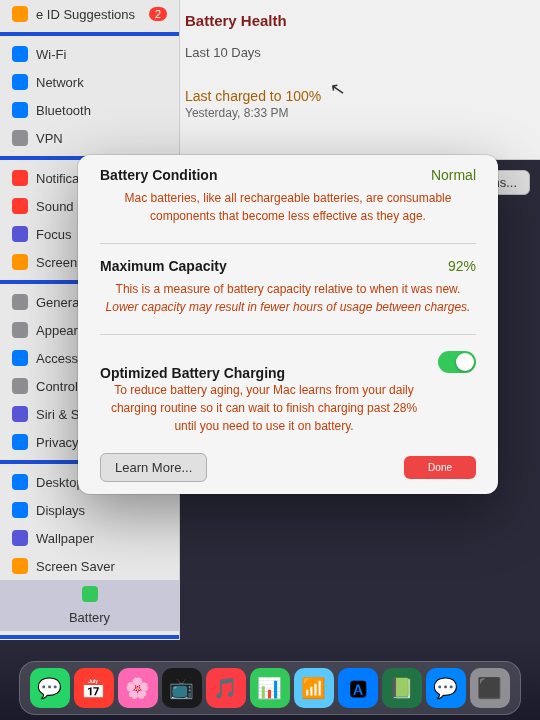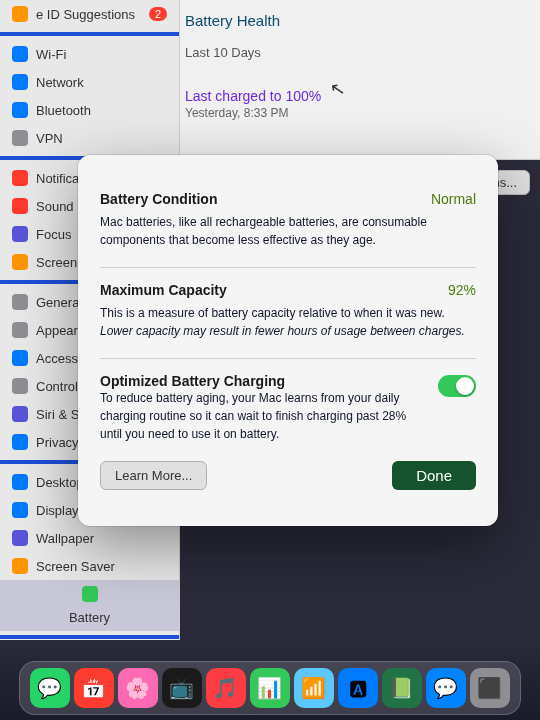--- a/index.html
+++ b/index.html
@@ -28,22 +28,22 @@
       height: 160px;
       background: #f0f0f0;
       border-bottom: 1px solid #ccc;
     }
 
     .battery-health-title {
       position: absolute;
       top: 12px;
       left: 185px;
       font-size: 15px;
-      font-weight: 400;
-      color: #0c4a6e;
+      font-weight: 700;
+      color: #7f1d1d;
     }
 
     .time-tabs {
       position: absolute;
       top: 45px;
       left: 185px;
       right: 10px;
       display: flex;
       align-items: center;
       gap: 20px;
@@ -66,21 +66,21 @@
 
     .charged-info {
       position: absolute;
       top: 88px;
       left: 185px;
     }
 
     .charged-title {
       font-size: 14px;
       font-weight: 500;
-      color: #6d28d9;
+      color: #a16207;
     }
 
     .charged-sub {
       font-size: 12px;
       color: #666;
       margin-top: 2px;
     }
 
     
     .sidebar {
@@ -182,21 +182,21 @@
     }
 
     .modal {
       position: absolute;
       top: 155px;
       left: 78px;
       width: 420px;
       background: #f5f5f5;
       border-radius: 12px;
       box-shadow: 0 20px 60px rgba(0,0,0,0.4), 0 0 0 1px rgba(0,0,0,0.1);
-      padding: 36px 22px;
+      padding: 12px 22px;
     }
 
     .modal-section {
       margin-bottom: 18px;
     }
 
     .modal-section-header {
       display: flex;
       justify-content: space-between;
       align-items: flex-start;
@@ -212,22 +212,23 @@
     .modal-section-value {
       font-size: 14px;
       font-weight: 500;
       color: #4d7c0f;
       flex-shrink: 0;
       margin-left: 10px;
     }
 
     .modal-section-body {
       font-size: 12px;
-      color: #0f172a;
+      color: #c2410c;
       line-height: 1.5;
+      text-align: center;
     }
 
     .modal-section-body em {
       font-style: italic;
     }
 
     .modal-divider {
       height: 1px;
       background: #d0d0d0;
       margin: 14px 0;
@@ -244,40 +245,41 @@
       background: #e0e0e0;
       border: 1px solid #b0b0b0;
       border-radius: 6px;
       padding: 6px 14px;
       font-size: 13px;
       color: #333;
       cursor: pointer;
     }
 
     .done-btn {
-      background: #14532d;
+      background: #ef4444;
       color: white;
       border: none;
       border-radius: 6px;
       padding: 6px 24px;
-      font-size: 15px;
+      font-size: 10px;
       font-weight: 500;
       cursor: pointer;
     }
 
     
     .toggle-container {
       display: flex;
       justify-content: space-between;
       align-items: flex-start;
     }
 
     .toggle-text {
       flex: 1;
       margin-right: 10px;
+      margin-top: 16px;
     }
 
     .toggle-switch {
       width: 38px;
       height: 22px;
       background: #34c759;
       border-radius: 11px;
       position: relative;
       flex-shrink: 0;
       margin-top: 2px;

